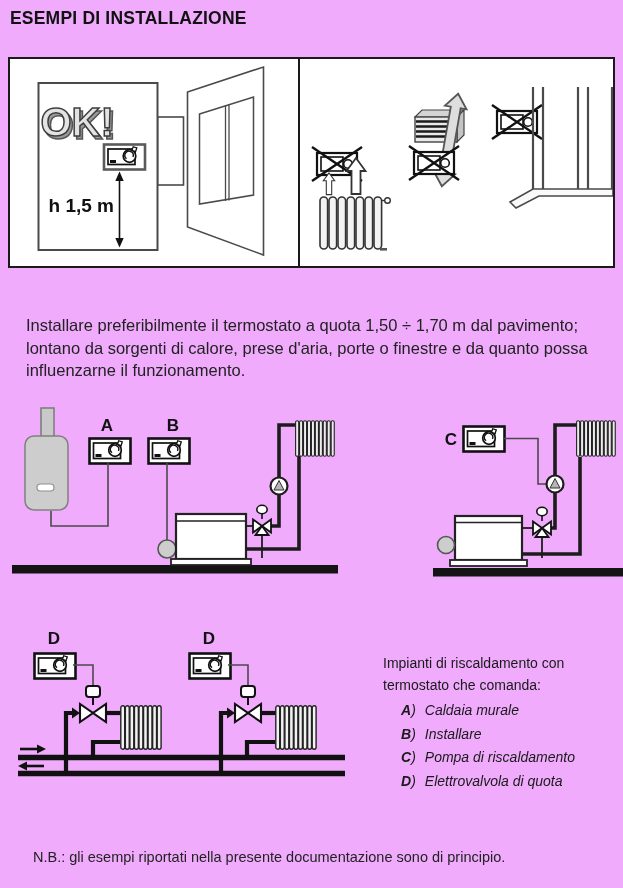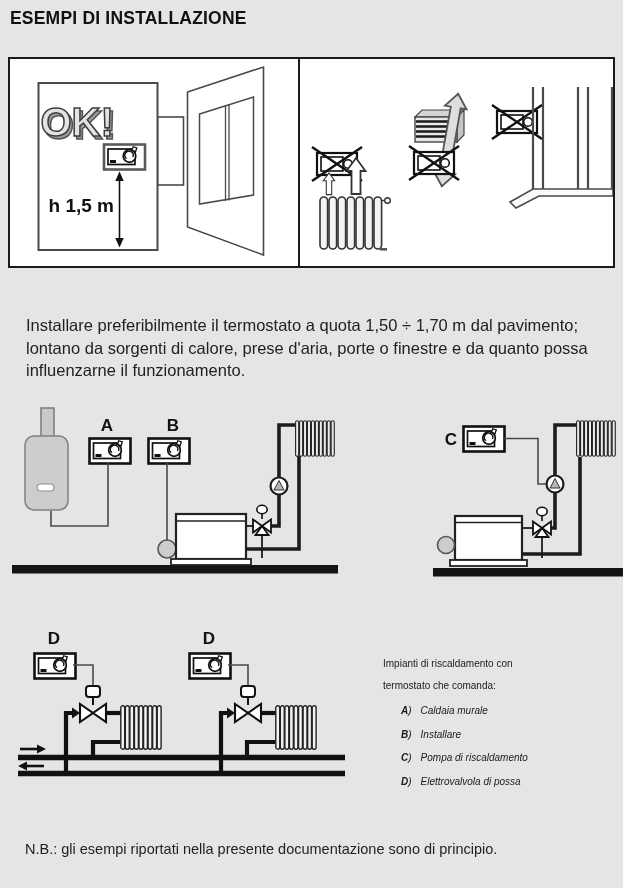--- a/index.html
+++ b/index.html
@@ -1,33 +1,33 @@
 <!DOCTYPE html>
 <html><head>
 <meta charset="utf-8">
 <style>
   html,body{margin:0;padding:0;background:#fff;}
-  .page{position:relative;width:623px;height:888px;background:#e5e5e5;overflow:hidden;
+  .page{position:relative;width:623px;height:888px;background:#f0abfc;overflow:hidden;
         font-family:"Liberation Sans",sans-serif;color:#1a1a1a;}
   .page-title{position:absolute;left:10px;top:8px;margin:0;font-size:17.5px;font-weight:bold;
               letter-spacing:.2px;color:#111;}
   .figbox{position:absolute;border:2px solid #1a1a1a;background:#fff;box-sizing:border-box;}
   .box1{left:8px;top:57px;width:304px;height:211px;}
   .box2{left:298px;top:57px;width:317px;height:211px;}
   .figbox svg{display:block;width:100%;height:100%;}
   .intro{position:absolute;left:10px;top:298px;width:608px;margin:16px;font-size:16.5px;
          line-height:22.5px;color:#222;white-space:pre-line;}
   .diag-mid{position:absolute;left:5px;top:392px;}
   .diag-bottom{position:absolute;left:5px;top:616px;}
-  .legend{position:absolute;left:383px;top:653px;width:238px;font-size:10px;line-height:21.5px;color:#1a1a1a;}
+  .legend{position:absolute;left:383px;top:653px;width:238px;font-size:14px;line-height:21.5px;color:#1a1a1a;}
   .legend-intro{white-space:pre-line;margin-bottom:3px;}
   .legend-item{padding-left:18px;line-height:23.5px;font-style:italic;}
   .legend-item .k{font-weight:bold;}
   .legend-item .paren{margin-right:9px;}
-  .footer-note{position:absolute;left:25px;top:841px;margin:0;font-size:14.5px;color:#222;}
+  .footer-note{position:absolute;left:25px;top:841px;margin:8px;font-size:14.5px;color:#222;}
   .svg-label{font-family:"Liberation Sans",sans-serif;font-weight:bold;fill:#111;}
   .ok-front{font-family:"Liberation Sans",sans-serif;font-weight:bold;font-size:40px;
             fill:#e3e3e3;stroke:#3d3d3d;stroke-width:1.5px;}
   .ok-back{font-family:"Liberation Sans",sans-serif;font-weight:bold;font-size:40px;
            fill:#9a9a9a;stroke:#555;stroke-width:1.5px;}
   .hlabel{font-family:"Liberation Sans",sans-serif;font-weight:bold;font-size:19px;fill:#111;}
 </style>
 </head>
 <body>
 
@@ -316,19 +316,19 @@
     <div class="legend-item">
       <span class="k">A</span><span class="paren">)</span><span>Caldaia murale</span>
     </div>
     <div class="legend-item">
       <span class="k">B</span><span class="paren">)</span><span>Installare</span>
     </div>
     <div class="legend-item">
       <span class="k">C</span><span class="paren">)</span><span>Pompa di riscaldamento</span>
     </div>
     <div class="legend-item">
-      <span class="k">D</span><span class="paren">)</span><span>Elettrovalvola di possa</span>
+      <span class="k">D</span><span class="paren">)</span><span>Elettrovalvola di quota</span>
     </div>
   </div>
 
   <p class="footer-note">N.B.: gli esempi riportati nella presente documentazione sono di principio.</p>
 
 </div>
 
 </body></html>

